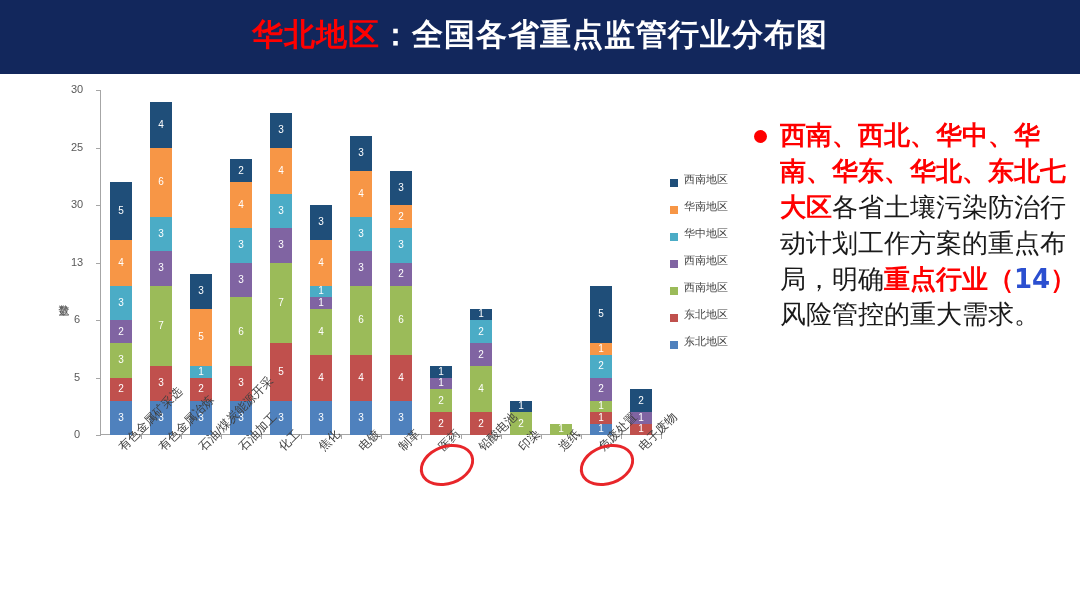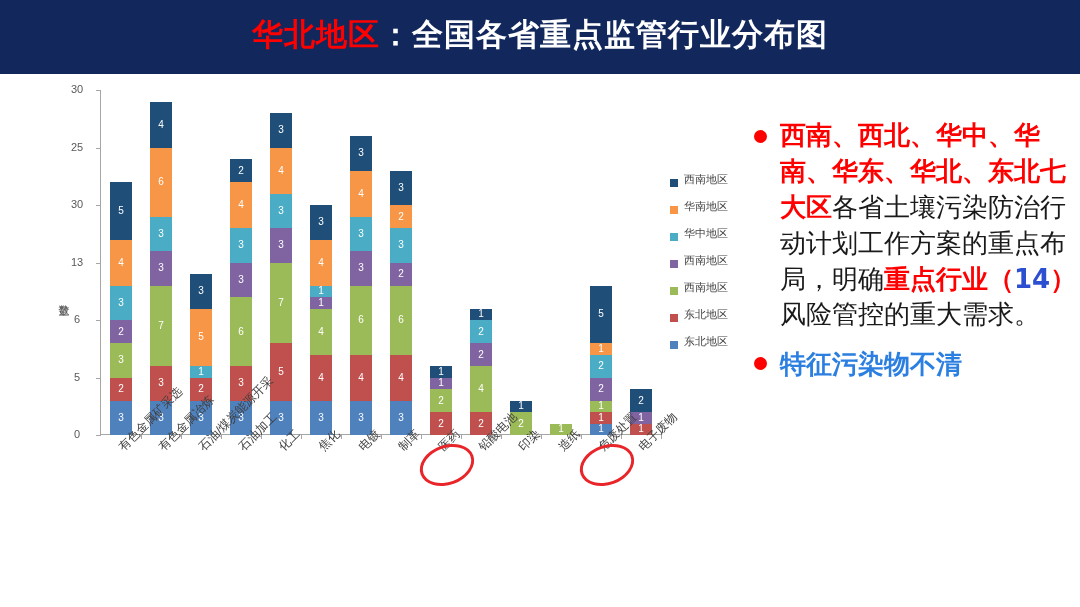--- a/index.html
+++ b/index.html
@@ -322,17 +322,13 @@
         <span class="legend-label">东北地区</span>
       </div>
     </div>
 </div>
 
 <div id="text-panel">
   <div class="bullet-block" id="bullet-1">
     <span class="bullet-dot"></span>
     <div class="para" id="bullet-1-text"><span class="rd">西南、西北、华中、华南、华东、华北、东北七大区</span><span>各省土壤污染防治行动计划工作方案的重点布局，明确</span><span class="rd">重点行业</span><span class="rd">（</span><span class="bl">14</span><span class="rd">）</span><span>风险管控的重大需求。</span></div>
   </div>
-  <div class="bullet-block" id="bullet-2">
-    <span class="bullet-dot"></span>
-    <div class="para">特征污染物不清</div>
-  </div>
 </div>
 
 </body></html>

